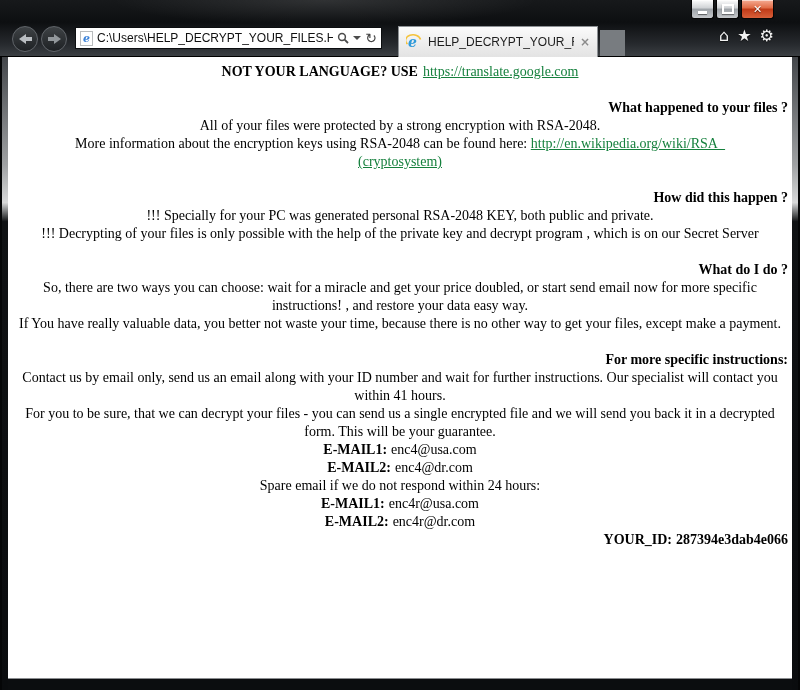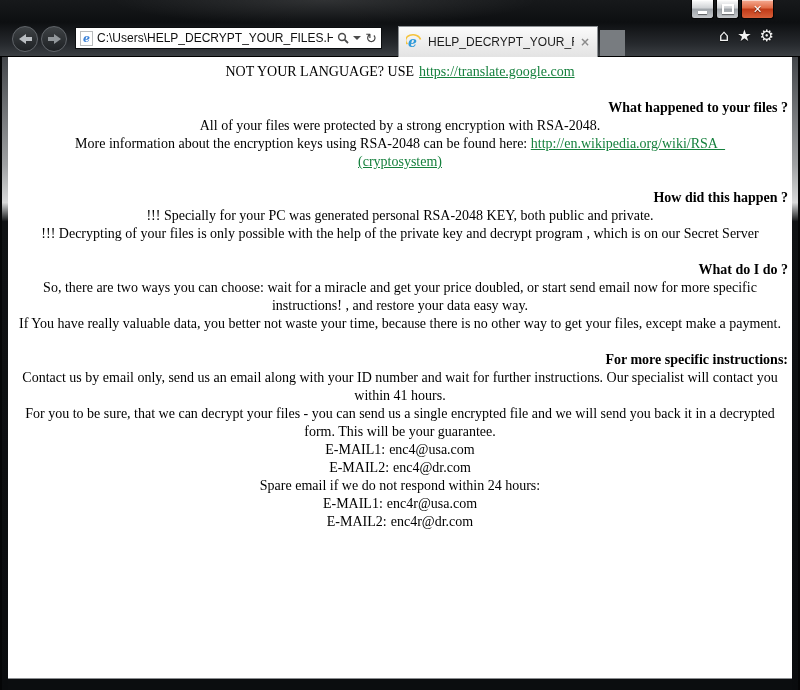--- a/index.html
+++ b/index.html
@@ -73,22 +73,22 @@
 
   
   .content{position:absolute;left:8px;right:8px;top:57px;bottom:12px;background:#fff;overflow:hidden;
            font-family:"Liberation Serif","DejaVu Serif",serif;font-size:14px;line-height:18px;
            text-align:center;color:#000;}
   .inner{padding:6px 4px 0;}
   .para{margin:18px 0;}
   .para:first-child{margin-top:0;}
   .ln{display:block;}
   .b{font-weight:bold;text-align:right;}
-  .lbl{font-weight:normal;margin-right:4px;}
-  .lead{font-weight:normal;margin-right:5px;}
+  .lbl{font-weight:bold;margin-right:4px;}
+  .lead{font-weight:bold;margin-right:5px;}
   a.link{color:#15803d;text-decoration:underline;cursor:pointer;}
 </style>
 </head>
 <body>
 
 <div class="window">
 
   <div class="chrome">
 
     <div class="win-controls">
@@ -187,20 +187,23 @@
         <span class="ln">
           <span class="lbl">E-MAIL2:</span><span>enc4@dr.com</span>
         </span>
         <span class="ln">Spare email if we do not respond within 24 hours:</span>
         <span class="ln">
           <span class="lbl">E-MAIL1:</span><span>enc4r@usa.com</span>
         </span>
         <span class="ln">
           <span class="lbl">E-MAIL2:</span><span>enc4r@dr.com</span>
         </span>
+        <span class="ln b">
+          <span class="lbl">YOUR_ID:</span><span>287394e3dab4e066</span>
+        </span>
       </div>
 
     </div>
   </div>
 
   <div class="frame-l"></div>
   <div class="frame-r"></div>
   <div class="frame-b"></div>
 
 </div>

